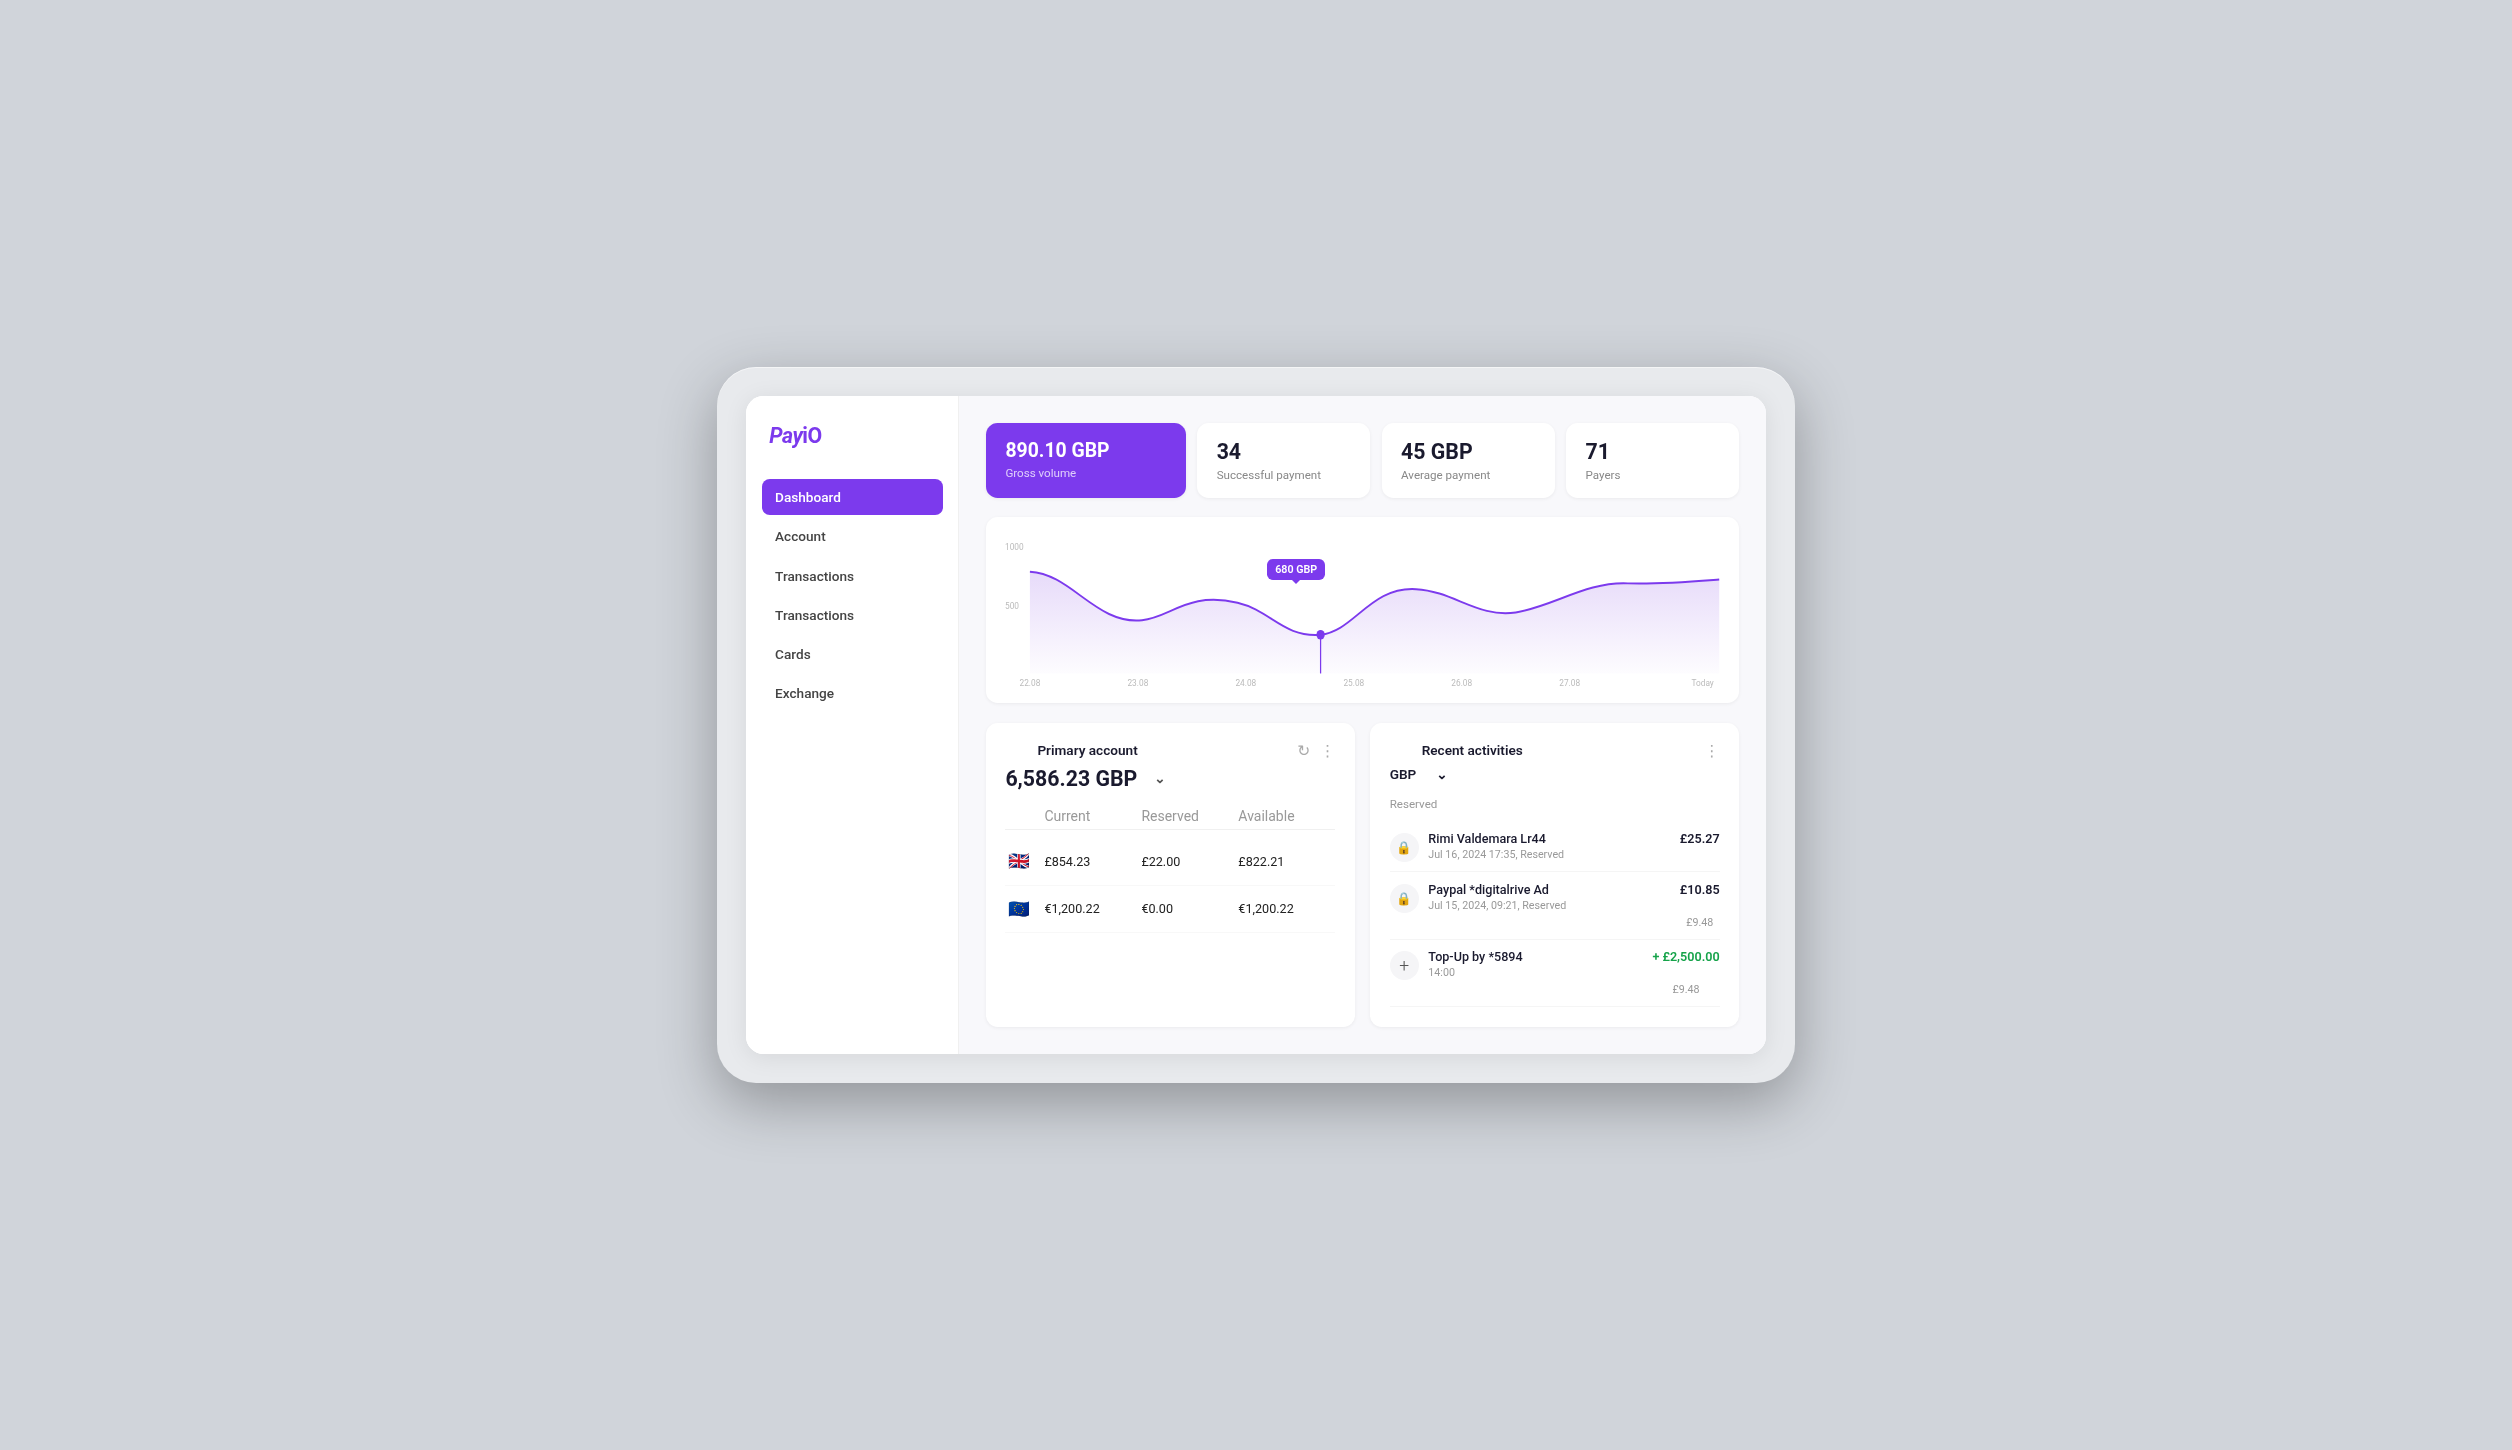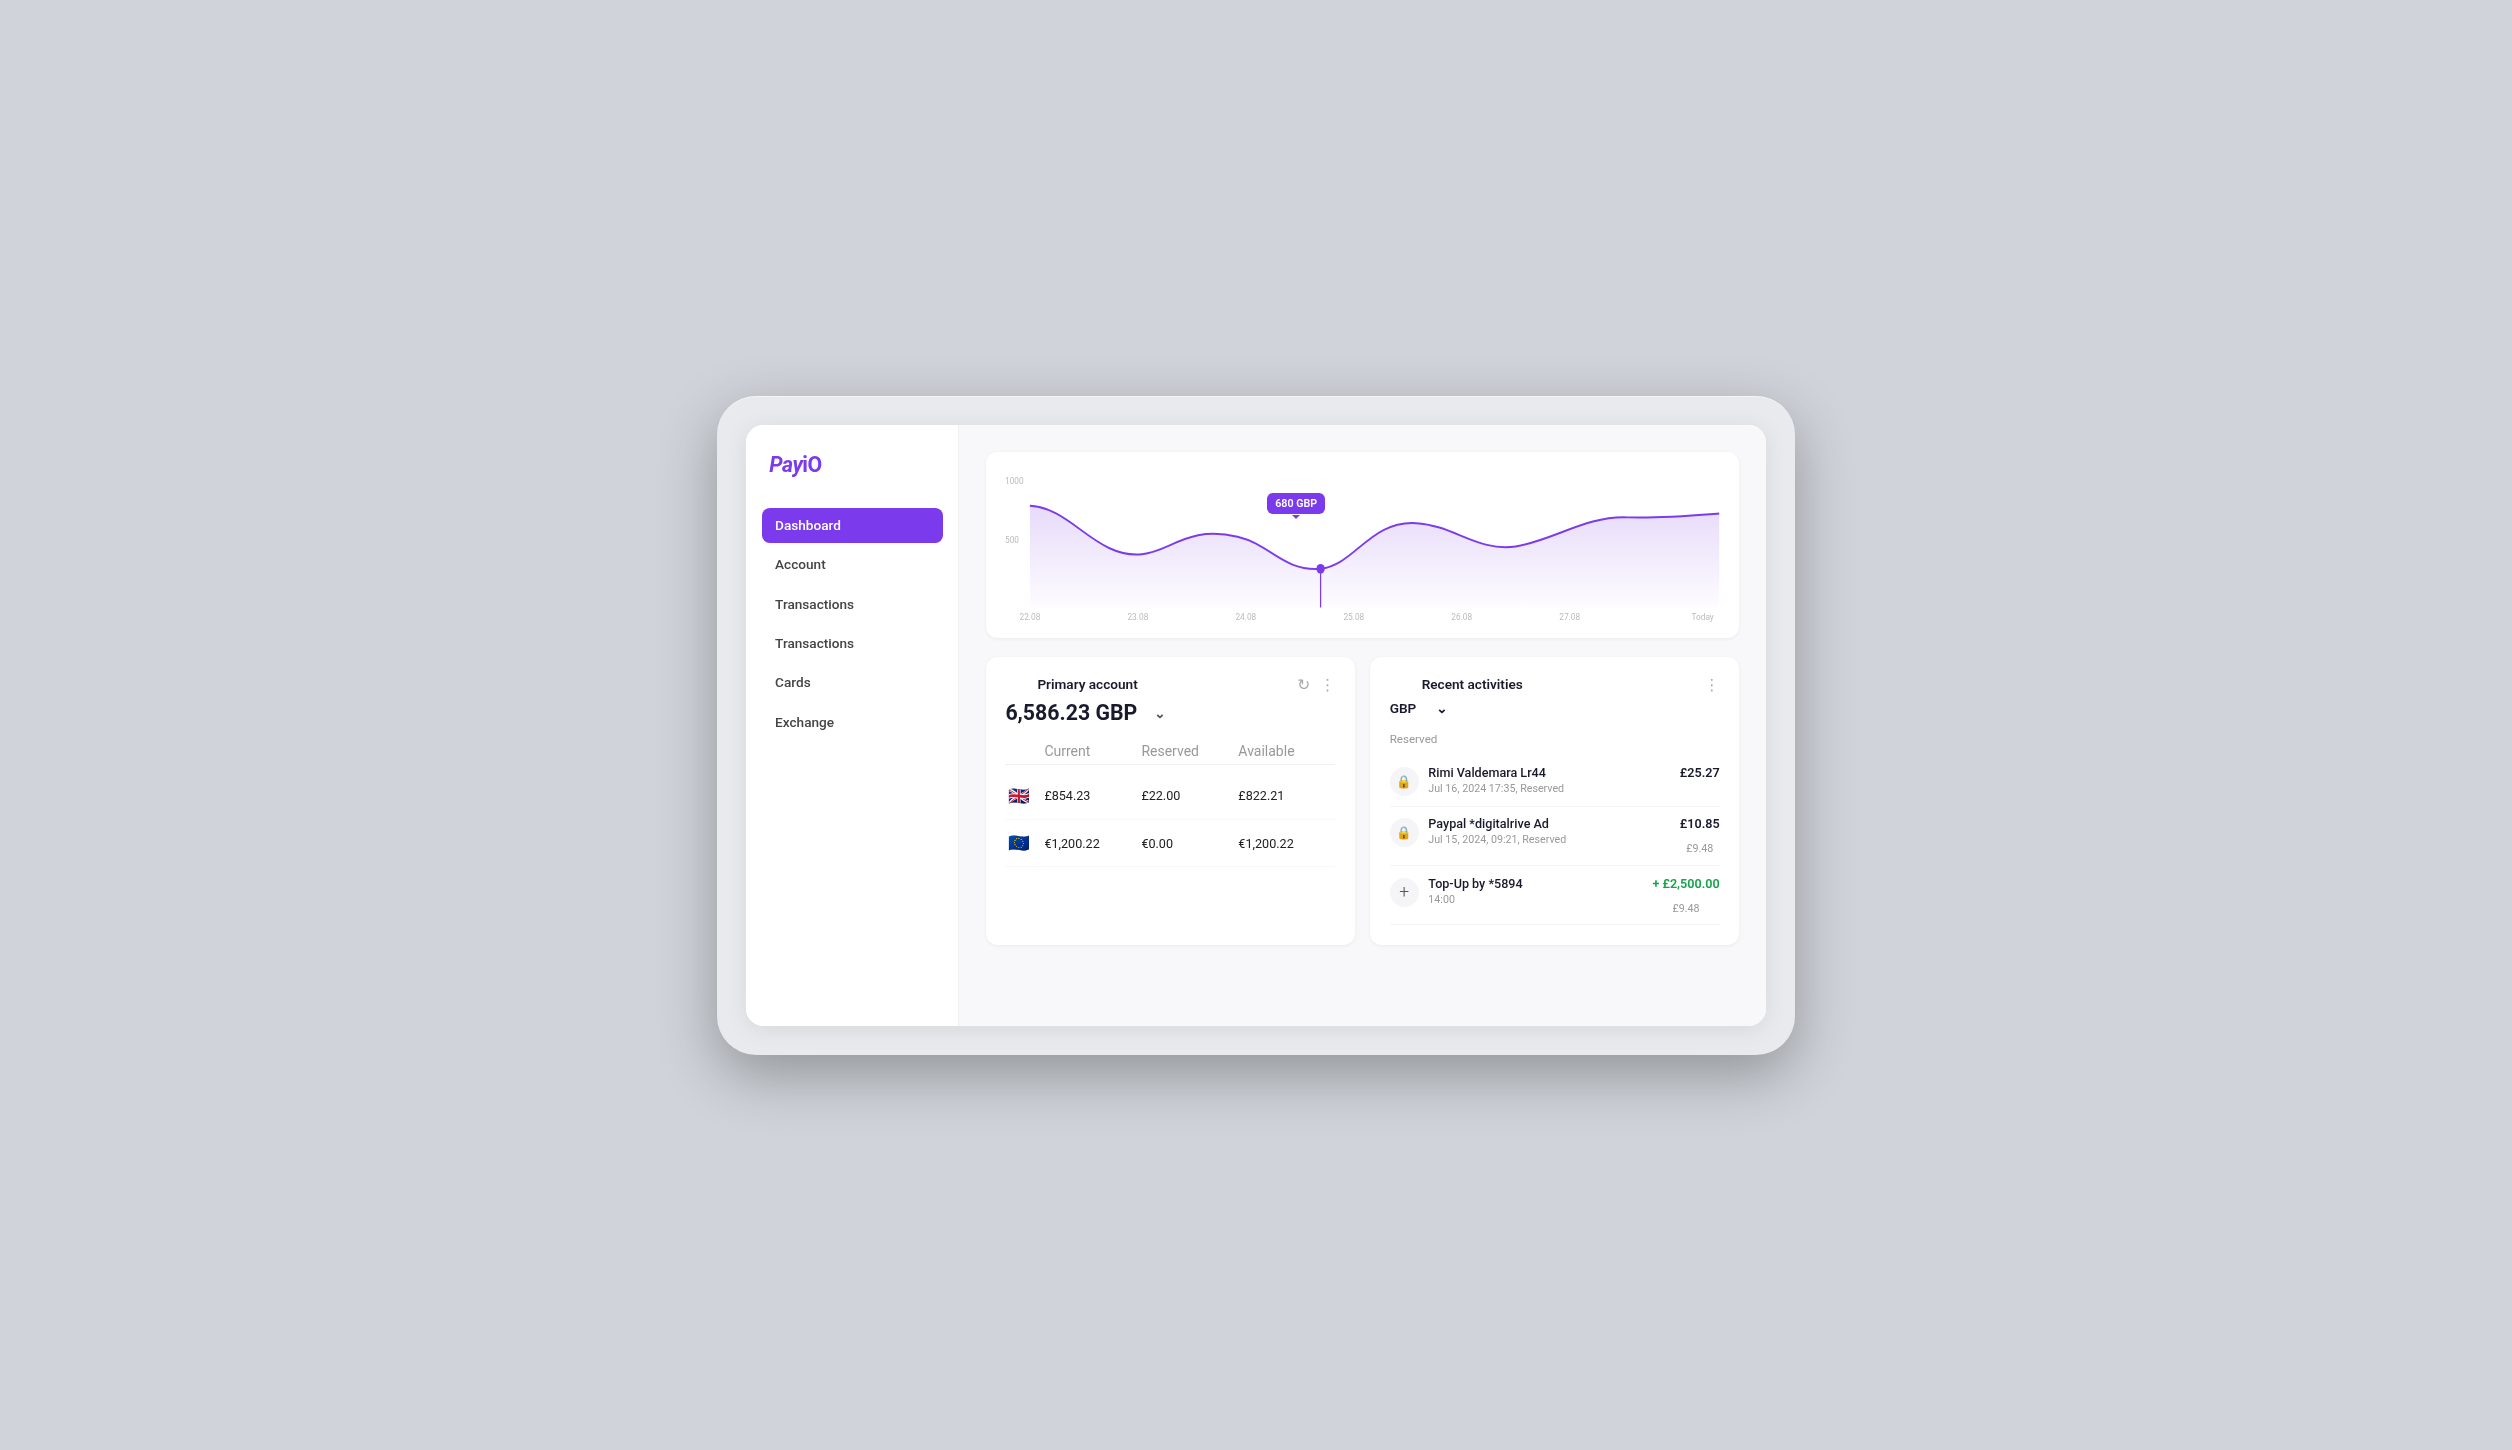--- a/index.html
+++ b/index.html
@@ -275,21 +275,21 @@
       font-size: 12.6px;
       font-weight: 600;
       color: #1a1a2e;
     }
     .activity-amount-main.positive {
       color: #16a34a;
     }
     .activity-amount-sub {
       font-size: 10.7px;
       color: #999;
-      margin-top: 11px;
+      margin-top: 19px;
     }
     .y-labels {
       font-size: 10px;
       fill: #bbb;
     }
     .x-labels {
       font-size: 10px;
       fill: #bbb;
     }
   </style>
@@ -321,20 +321,38 @@
           <span>Cards</span>
         </div>
         <div class="nav-item">
           <span>Exchange</span>
         </div>
       </nav>
     </aside>
 
     <main class="main-content">
 
+      <div class="stats-row">
+        <div class="stat-card primary">
+          <div class="stat-value">890.10 GBP</div>
+          <div class="stat-label">Gross volume</div>
+        </div>
+        <div class="stat-card">
+          <div class="stat-value">34</div>
+          <div class="stat-label">Successful payment</div>
+        </div>
+        <div class="stat-card">
+          <div class="stat-value">45 GBP</div>
+          <div class="stat-label">Average payment</div>
+        </div>
+        <div class="stat-card">
+          <div class="stat-value">71</div>
+          <div class="stat-label">Payers</div>
+        </div>
+      </div>
 
       <div class="chart-area">
         <div class="chart-svg-wrap">
           <div class="chart-tooltip">680 GBP</div>
           <svg width="100%" height="155" viewBox="0 0 860 160" preserveAspectRatio="none">
 
             <text class="y-labels" x="0" y="18">1000</text>
             <text class="y-labels" x="0" y="78">500</text>
 
             <defs>

